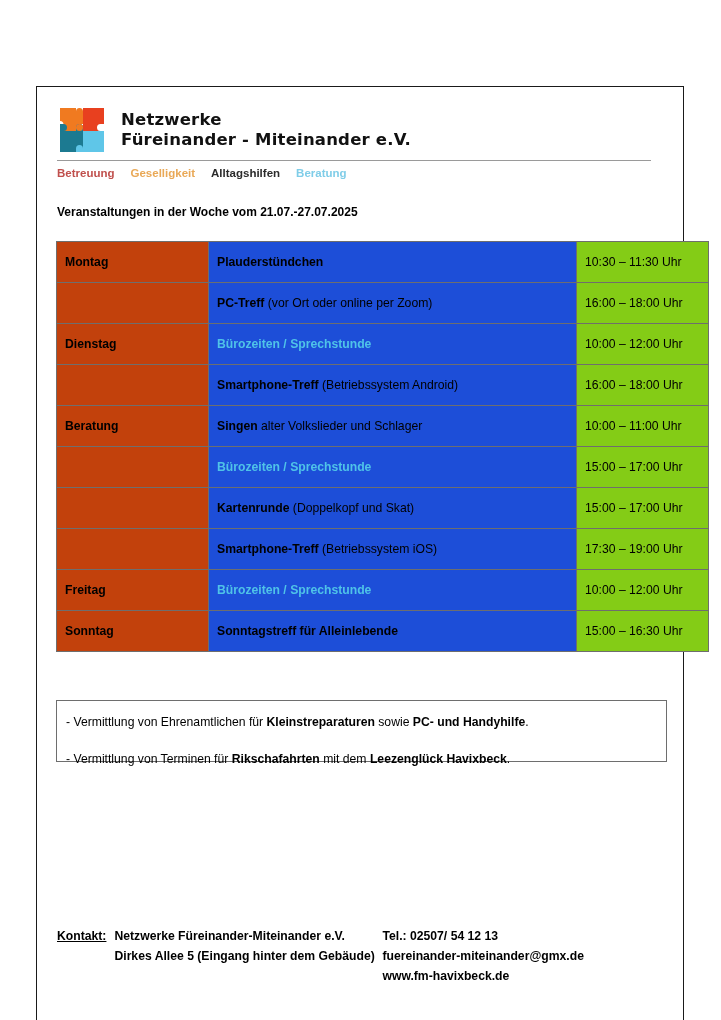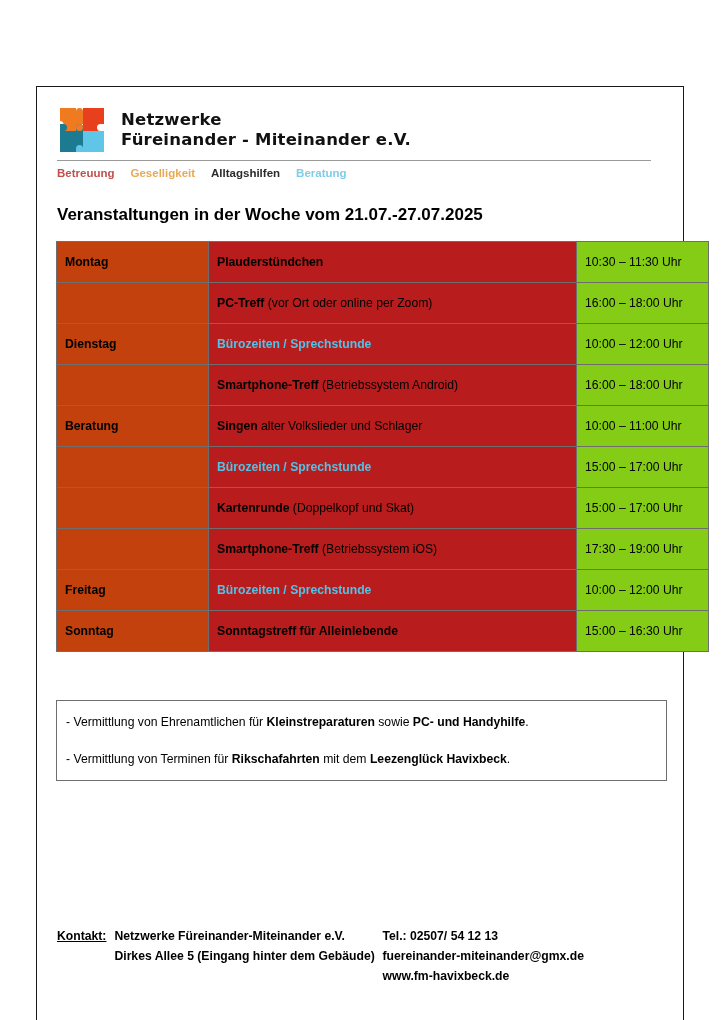--- a/index.html
+++ b/index.html
@@ -77,21 +77,21 @@
   .tag-betreuung   { color: #C0504D; text-align: center; }
   .tag-geselligkeit{ color: #E9A856; }
   .tag-alltag      { color: #2b2b2b; }
   .tag-beratung    { color: #7FCDE8; }
 
   
   .doc-title {
     position: absolute;
     left: 20px;
     top: 118px;
-    font-size: 17px;
+    font-size: 12px;
     font-weight: bold;
     color: #000000;
     white-space: nowrap;
   }
 
   
   .schedule {
     position: absolute;
     left: 19px;
     top: 154px;
@@ -101,34 +101,34 @@
   }
   .schedule td {
     border: 1px solid #6e6e6e;
     height: 41px;
     padding: 0 8px;
     vertical-align: middle;
     font-size: 12.2px;
     box-sizing: border-box;
   }
   .col-day   { width: 152px; background: #c2410c; font-weight: bold; }
-  .col-event { width: 368px; background: #b91c1c; }
+  .col-event { width: 368px; background: #1d4ed8; }
   .col-time  { width: 132px; background: #84cc16; }
 
   .ev-title  { font-weight: bold; }
   .ev-note   { font-weight: normal; }
   .ev-office { color: #4FC3E8; font-weight: bold; }
 
   
   .notes {
     position: absolute;
     left: 19px;
     top: 613px;
     width: 611px;
-    height: 81px;
+    height: 62px;
     border: 1.5px solid #6e6e6e;
     box-sizing: border-box;
     padding: 13px 9px 0 9px;
     background: #ffffff;
   }
   .note-line {
     font-size: 12.2px;
     line-height: 1.4;
     margin-bottom: 20px;
     white-space: nowrap;

